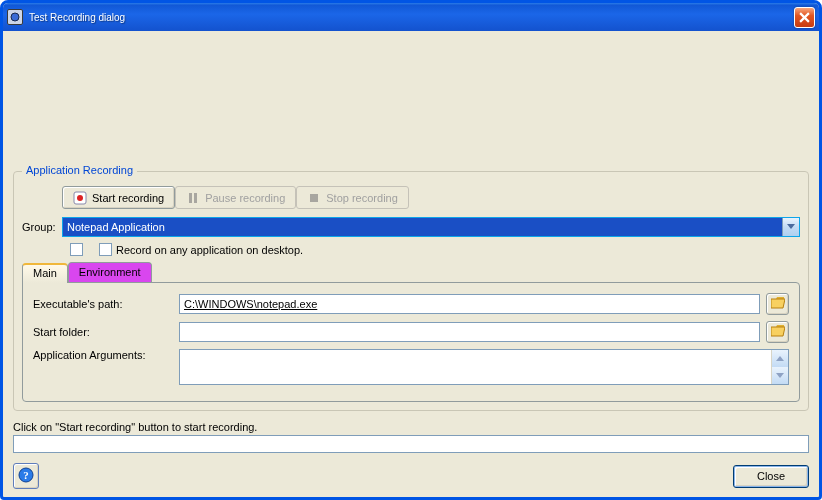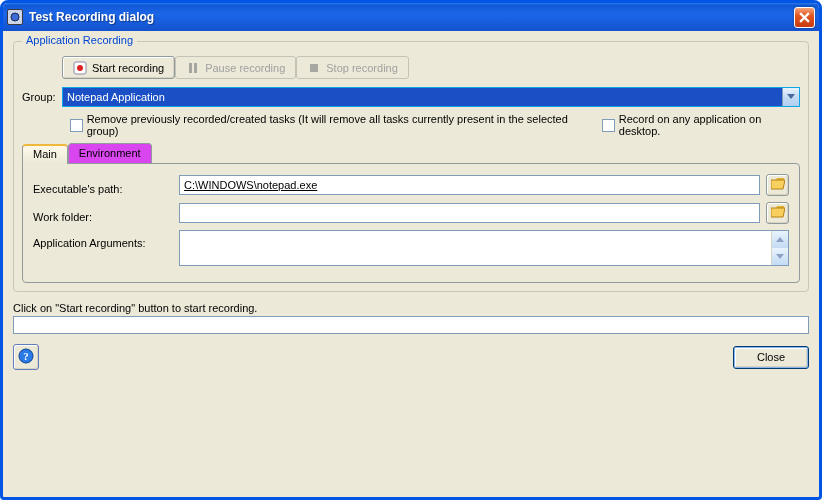--- a/index.html
+++ b/index.html
@@ -22,38 +22,39 @@
   .titlebar .app-icon {
     width: 16px; height: 16px;
     background: #cdd6e8;
     border: 1px solid #3a3a3a;
     border-radius: 2px;
     margin-right: 6px;
     display: flex; align-items: center; justify-content: center;
   }
   .titlebar .app-icon svg { width: 10px; height: 10px; }
   .titlebar .title {
-    font-size: 12px; font-weight: bold;
+    font-size: 10px; font-weight: normal;
     text-shadow: 1px 1px 1px rgba(0,0,0,.4);
     flex: 1;
   }
   .titlebar .close-btn {
     width: 21px; height: 21px;
     background: linear-gradient(to bottom, #f8a67c, #e25622 40%, #c73b10);
     border: 1px solid #fff;
     border-radius: 3px;
     display: flex; align-items: center; justify-content: center;
     box-shadow: 0 0 2px rgba(0,0,0,.4);
   }
   .titlebar .close-btn svg { width: 11px; height: 11px; }
   .body {
     flex: 1;
     padding: 10px 10px 8px 10px;
     display: flex; flex-direction: column;
     overflow: hidden;
+    justify-content: flex-end;
   }
   .group-box {
     border: 1px solid #c9c6b5;
     border-radius: 4px;
     padding: 14px 8px 8px 8px;
     position: relative;
     margin-bottom: 6px;
   }
   .group-box .legend {
     position: absolute;
@@ -130,21 +131,21 @@
     flex: 1;
     border: 1px solid #919B9C;
     border-radius: 0 4px 4px 4px;
     padding: 10px;
     background: #ECE9D8;
     display: flex; flex-direction: column;
     min-height: 0;
   }
   .form-row { display: flex; align-items: center; gap: 6px; margin-bottom: 6px; }
   .form-row.grow { flex: 1; align-items: flex-start; min-height:0; }
-  .form-lbl { width: 140px; margin-top: 7px; }
+  .form-lbl { width: 140px; }
   .txt {
     flex: 1; height: 20px;
     border: 1px solid #7F9DB9;
     background: #fff;
     padding: 2px 4px;
     font: inherit;
     text-decoration: underline;
   }
   .txtarea-wrap { flex:1; height:100%; border:1px solid #7F9DB9; background:#fff; position:relative; display:flex; }
   .txtarea {
@@ -252,21 +253,20 @@
           <span class="combo-arrow">
             <svg viewBox="0 0 8 6">
                 <path d="M0 0 L8 0 L4 5 Z" fill="#4a6a9e"></path>
               </svg>
           </span>
         </div>
       </div>
 
       <div class="chk-row">
         <span class="chk"></span>
-        <span>Remove previously recorded/created tasks (It will remove all tasks currently present in the selected group)</span>
         <span style="width:8px"></span>
         <span class="chk"></span>
         <span>Record on any application on desktop.</span>
       </div>
 
       <div class="tab-area">
         <div class="tabs">
           <div class="tab active">
             <span>Main</span>
           </div>
@@ -283,21 +283,21 @@
               <span>
                 <svg width="14" height="12" viewBox="0 0 14 12">
                     <path d="M0 2 L5 2 L6 0 L13 0 L13 2 Z" fill="#e0b030"></path>
                     <path d="M0 2 L14 2 L12 11 L0 11 Z" fill="#f8d060" stroke="#b88010"></path>
                   </svg>
               </span>
             </button>
           </div>
 
           <div class="form-row">
-            <span class="form-lbl">Work folder:</span>
+            <span class="form-lbl">Start folder:</span>
             <input class="txt" value="" style="">
             <button class="browse">
               <span>
                 <svg width="14" height="12" viewBox="0 0 14 12">
                     <path d="M0 2 L5 2 L6 0 L13 0 L13 2 Z" fill="#e0b030"></path>
                     <path d="M0 2 L14 2 L12 11 L0 11 Z" fill="#f8d060" stroke="#b88010"></path>
                   </svg>
               </span>
             </button>
           </div>

